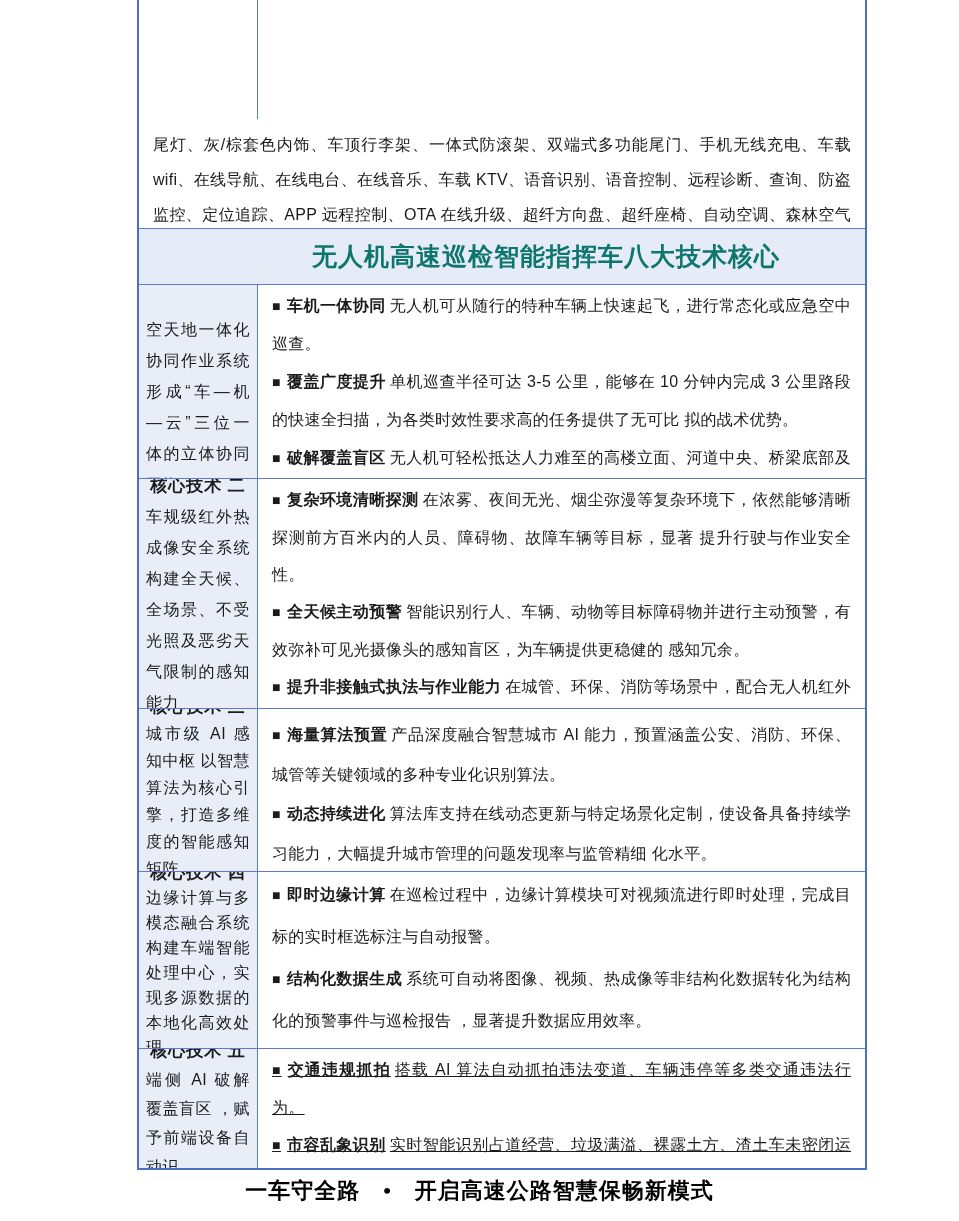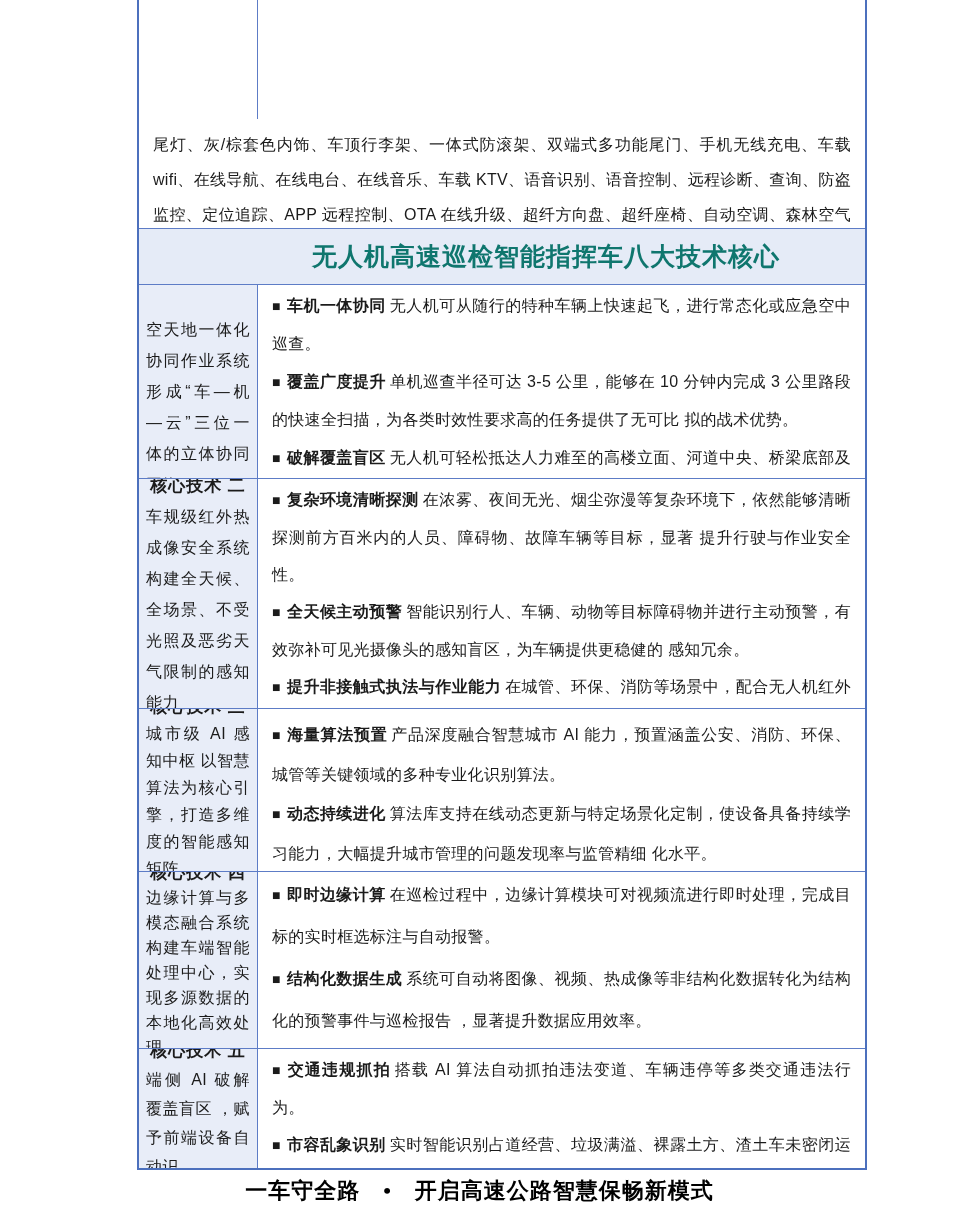--- a/index.html
+++ b/index.html
@@ -82,21 +82,21 @@
     font-weight:bold;
     color:#0f766e;
     letter-spacing:1px;
     text-indent:88px;
     white-space:nowrap;
   }
   .row-1{height:194px;} .row-1 .ccell{line-height:38px;} .row-1 .lbody{line-height:31px;margin-top:24px;} .row-1 .ltitle{line-height:31px;}
   .row-2{height:230px;} .row-2 .ccell{line-height:37px;} .row-2 .lbody{line-height:31px;} .row-2 .ltitle{line-height:31px;}
   .row-3{height:163px;} .row-3 .ccell{line-height:39px;padding-top:6px;} .row-3 .lbody{line-height:27px;} .row-3 .ltitle{line-height:27px;}
   .row-4{height:177px;} .row-4 .ccell{line-height:42px;} .row-4 .lbody{line-height:25px;} .row-4 .ltitle{line-height:25px;}
-  .row-5{height:120px;} .row-5 .ccell{line-height:37px;} .row-5 .lbody{line-height:29px;} .row-5 .ltitle{line-height:29px;}
+  .row-5{height:120px;} .row-5 .ccell{line-height:37px;text-decoration:underline;} .row-5 .lbody{line-height:29px;} .row-5 .ltitle{line-height:29px;}
   .footer{
     position:absolute;
     left:0;top:1176px;
     width:100%;
     text-align:center;
     font-family:"Liberation Serif","DejaVu Serif",serif;
     font-weight:bold;
     font-size:22px;
     color:#000000;
     letter-spacing:1px;

